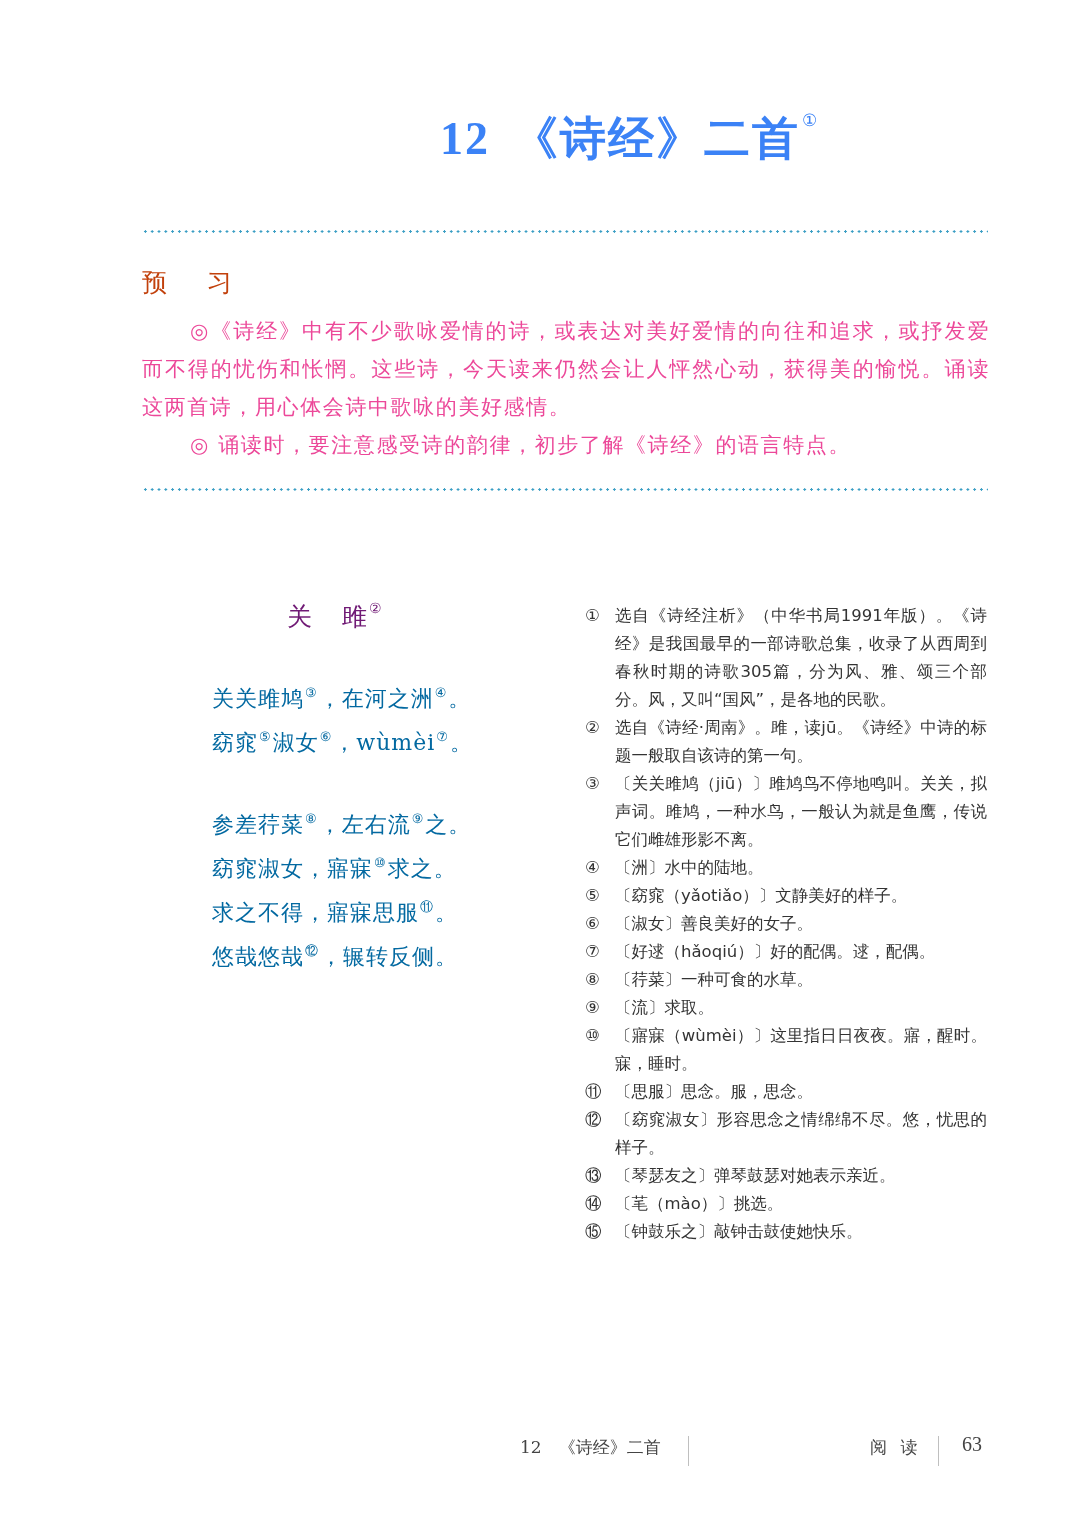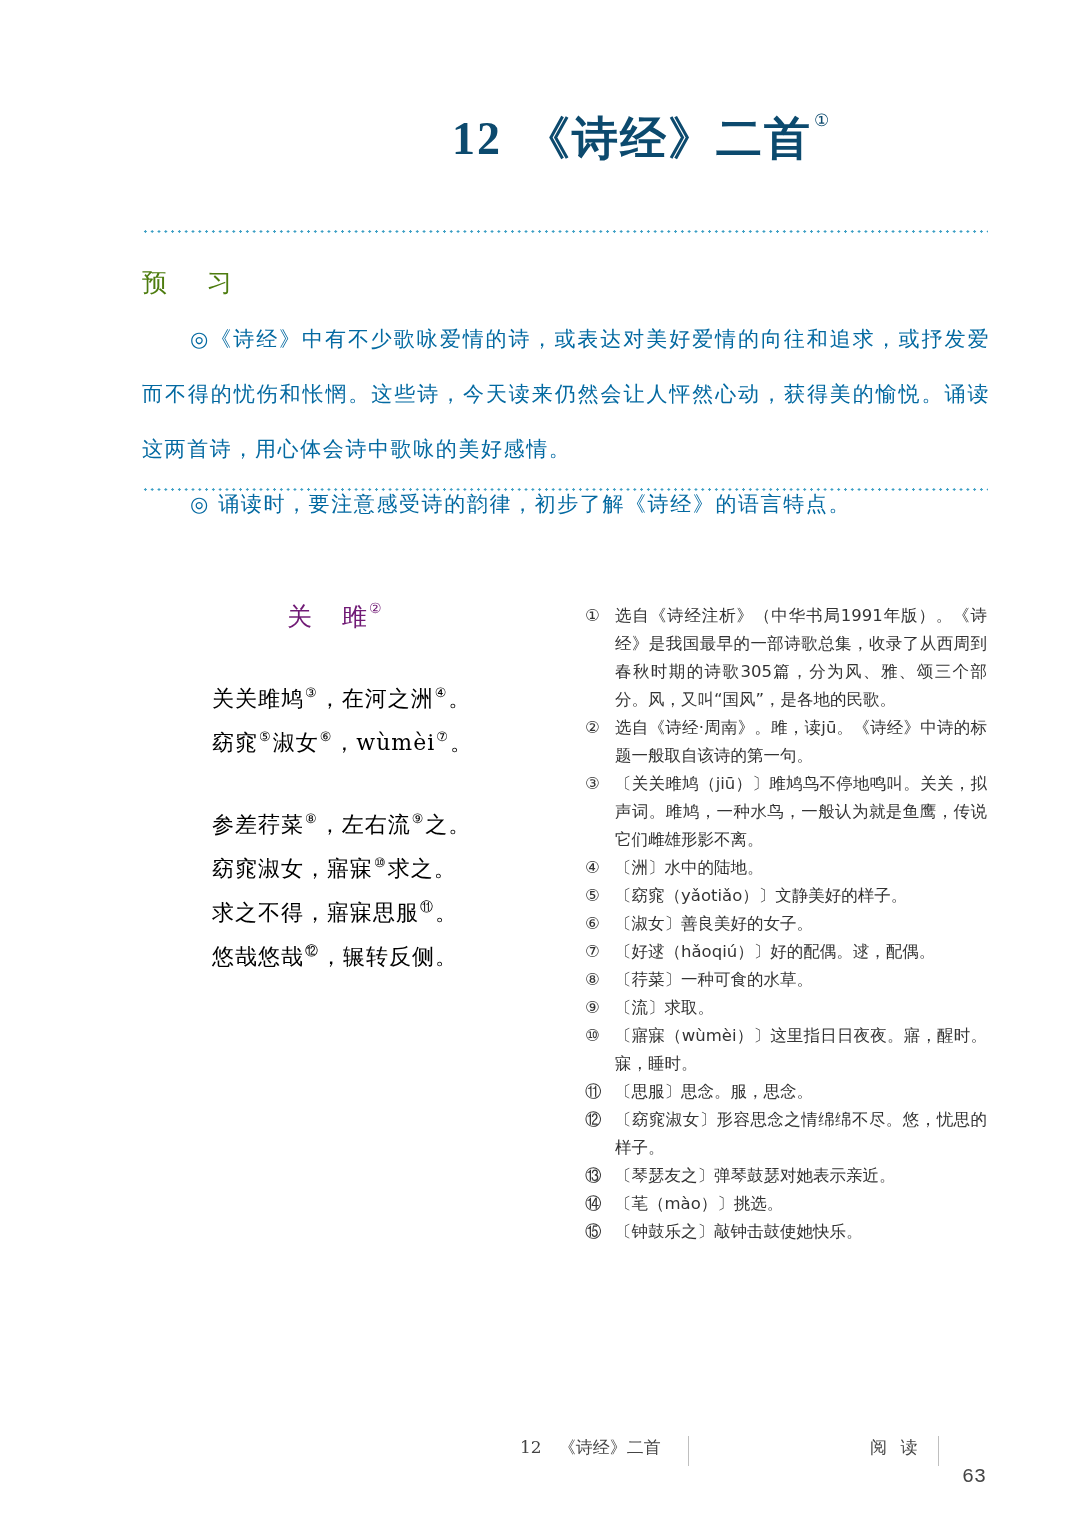--- a/index.html
+++ b/index.html
@@ -1,34 +1,34 @@
 <!DOCTYPE html>
 <html><head>
 <meta charset="utf-8">
 <style>
   html, body { margin:0; padding:0; background:#ffffff; }
   body { width:1080px; height:1526px; position:relative; overflow:hidden;
          font-family:"DejaVu Serif","Liberation Serif",serif; color:#2b2b2b; }
-  .title { position:absolute; left:452px; top:108px; font-size:46px; font-weight:bold;
-           letter-spacing:2px; color:#0c4a6e; white-space:nowrap; }
+  .title { position:absolute; left:440px; top:108px; font-size:46px; font-weight:bold;
+           letter-spacing:2px; color:#3b82f6; white-space:nowrap; }
   .title .num { font-family:"Liberation Serif",serif; margin-right:22px; }
   .title sup { font-size:17px; font-weight:normal; vertical-align:28px; margin-left:2px; }
   .dots { position:absolute; left:142px; width:846px; height:3px;
           background-image:radial-gradient(circle, #3a9ec4 1.2px, transparent 1.4px);
           background-size:6.8px 3px; background-repeat:repeat-x; }
-  .preview-head { position:absolute; left:142px; top:266px; font-size:25px; color:#4d7c0f;
+  .preview-head { position:absolute; left:142px; top:266px; font-size:25px; color:#c2410c;
                   letter-spacing:16px; font-family:"DejaVu Serif",serif; }
   .preview-body { position:absolute; left:142px; top:312px; width:848px; font-size:21px;
-                  line-height:55px; color:#0369a1; font-family:"DejaVu Serif",serif;
+                  line-height:38px; color:#ec4899; font-family:"DejaVu Serif",serif;
                   text-align:justify; letter-spacing:1.6px; }
   .preview-body p { margin:0; text-indent:48px; }
   .poem-title { position:absolute; left:287px; top:600px; font-size:25px; color:#701a75;
                 letter-spacing:30px; white-space:nowrap; }
   .poem-title sup { font-size:14px; letter-spacing:0; vertical-align:12px; margin-left:-28px; }
-  .poem { position:absolute; left:212px; top:674px; font-size:22px; line-height:38px; color:#000000; }
+  .poem { position:absolute; left:212px; top:674px; font-size:22px; line-height:38px; color:#0369a1; }
   .stanza { margin-bottom:38px; }
   .line { white-space:nowrap; letter-spacing:1px; }
   .line sup { font-size:13px; vertical-align:9px; margin:0 1px; }
   .notes { position:absolute; left:585px; top:602px; width:402px; font-size:16.5px;
            line-height:28px; color:#333; font-family:"DejaVu Sans","Liberation Sans",sans-serif; }
   .note { display:flex; }
   .note .n { width:30px; flex:none; }
   .note .t { flex:1; text-align:justify; }
   .footer { position:absolute; top:1436px; font-size:17px; color:#444; white-space:nowrap; }
   .vbar { position:absolute; top:1436px; width:1px; height:30px; background:#bfbfbf; }
@@ -127,13 +127,13 @@
     <div class="note">
       <span class="n">⑮</span>
       <span class="t">〔钟鼓乐之〕敲钟击鼓使她快乐。</span>
     </div>
   </div>
 
 <div class="footer" style="left:520px;text-align:right;">12　《诗经》二首</div>
 <div class="vbar" style="left:688px;"></div>
 <div class="footer" style="left:870px; letter-spacing:4px;">阅 读</div>
 <div class="vbar" style="left:938px;"></div>
-<div class="footer" style="left:962px; font-family:Liberation Mono, monospace; font-size:20px; top:1433px;margin-top:32px;">63</div>
+<div class="footer" style="left:962px; font-family:Liberation Serif, serif; font-size:20px; top:1433px;">63</div>
 
 </body></html>

